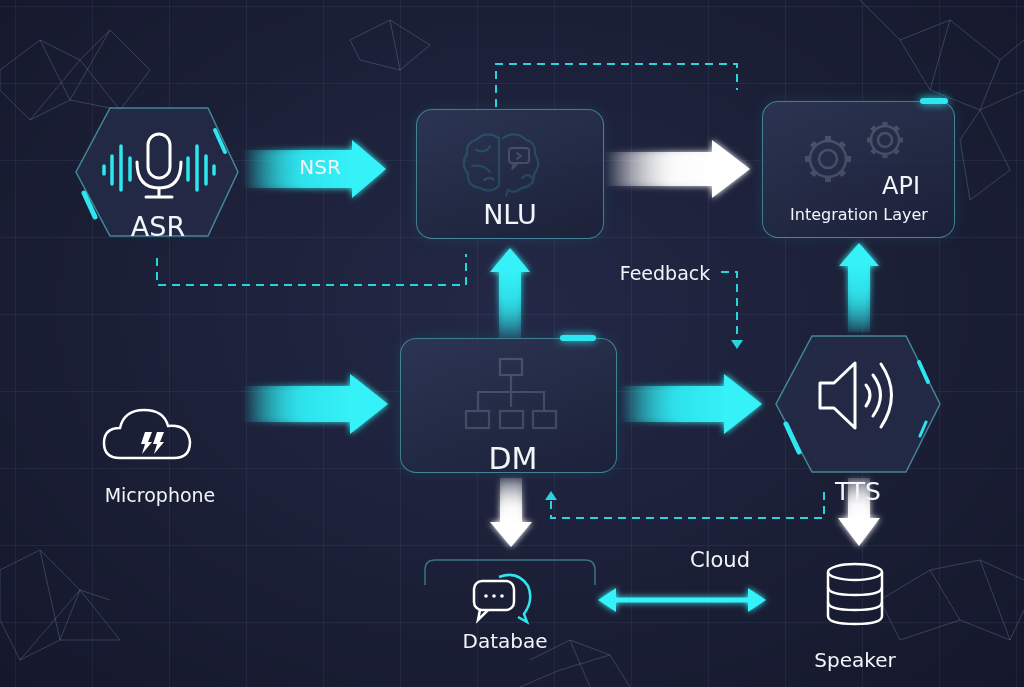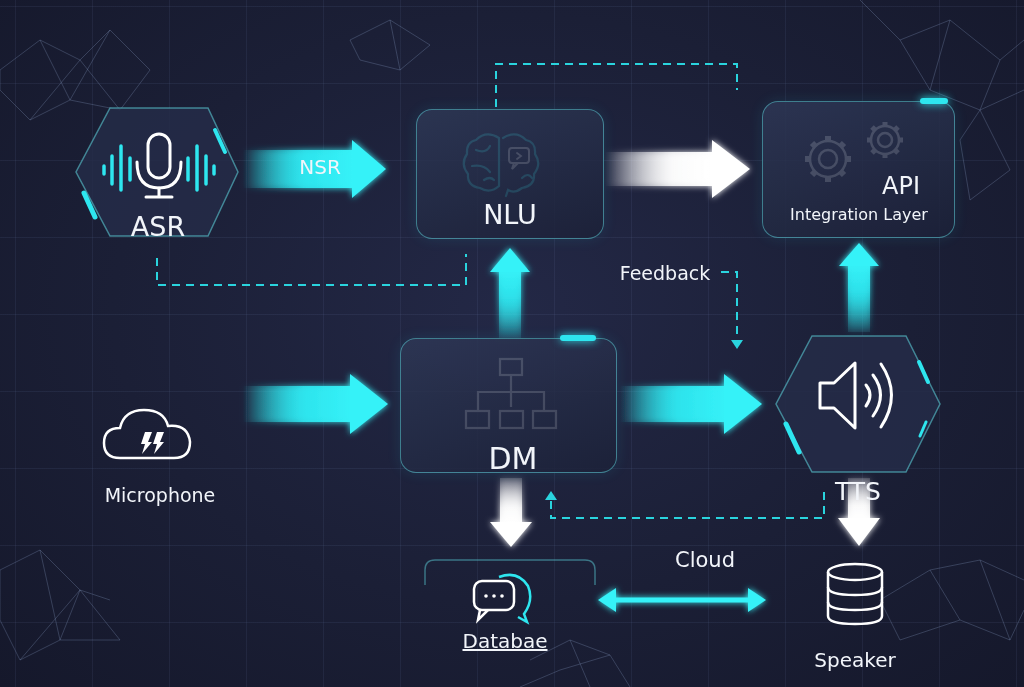--- a/index.html
+++ b/index.html
@@ -257,15 +257,15 @@
 
 <div class="label big" style="left:118px;top:211px;width:80px;">ASR</div>
 <div class="label mid" style="left:285px;top:155px;width:70px;">NSR</div>
 <div class="label big" style="left:460px;top:199px;width:100px;">NLU</div>
 <div class="label big" style="left:866px;top:172px;width:70px;font-size:24px;">API</div>
 <div class="label mid" style="left:764px;top:205px;width:190px;font-size:16px;">Integration Layer</div>
 <div class="label sm" style="left:610px;top:262px;width:110px;font-size:19px;">Feedback</div>
 <div class="label big" style="left:468px;top:441px;width:90px;font-size:30px;">DM</div>
 <div class="label big" style="left:818px;top:444px;width:80px;font-size:25px;margin-top:33px;">TTS</div>
 <div class="label sm" style="left:80px;top:484px;width:160px;">Microphone</div>
-<div class="label sm" style="left:660px;top:548px;width:90px;font-size:21px;">Cloud</div>
-<div class="label sm" style="left:450px;top:629px;width:110px;font-size:20px;text-decoration:underline;">Databae</div>
+<div class="label sm" style="left:660px;top:548px;width:90px;font-size:21px;text-align:right;">Cloud</div>
+<div class="label sm" style="left:450px;top:629px;width:110px;font-size:20px;">Databae</div>
 <div class="label sm" style="left:800px;top:648px;width:110px;font-size:20px;">Speaker</div>
 
 </body></html>

